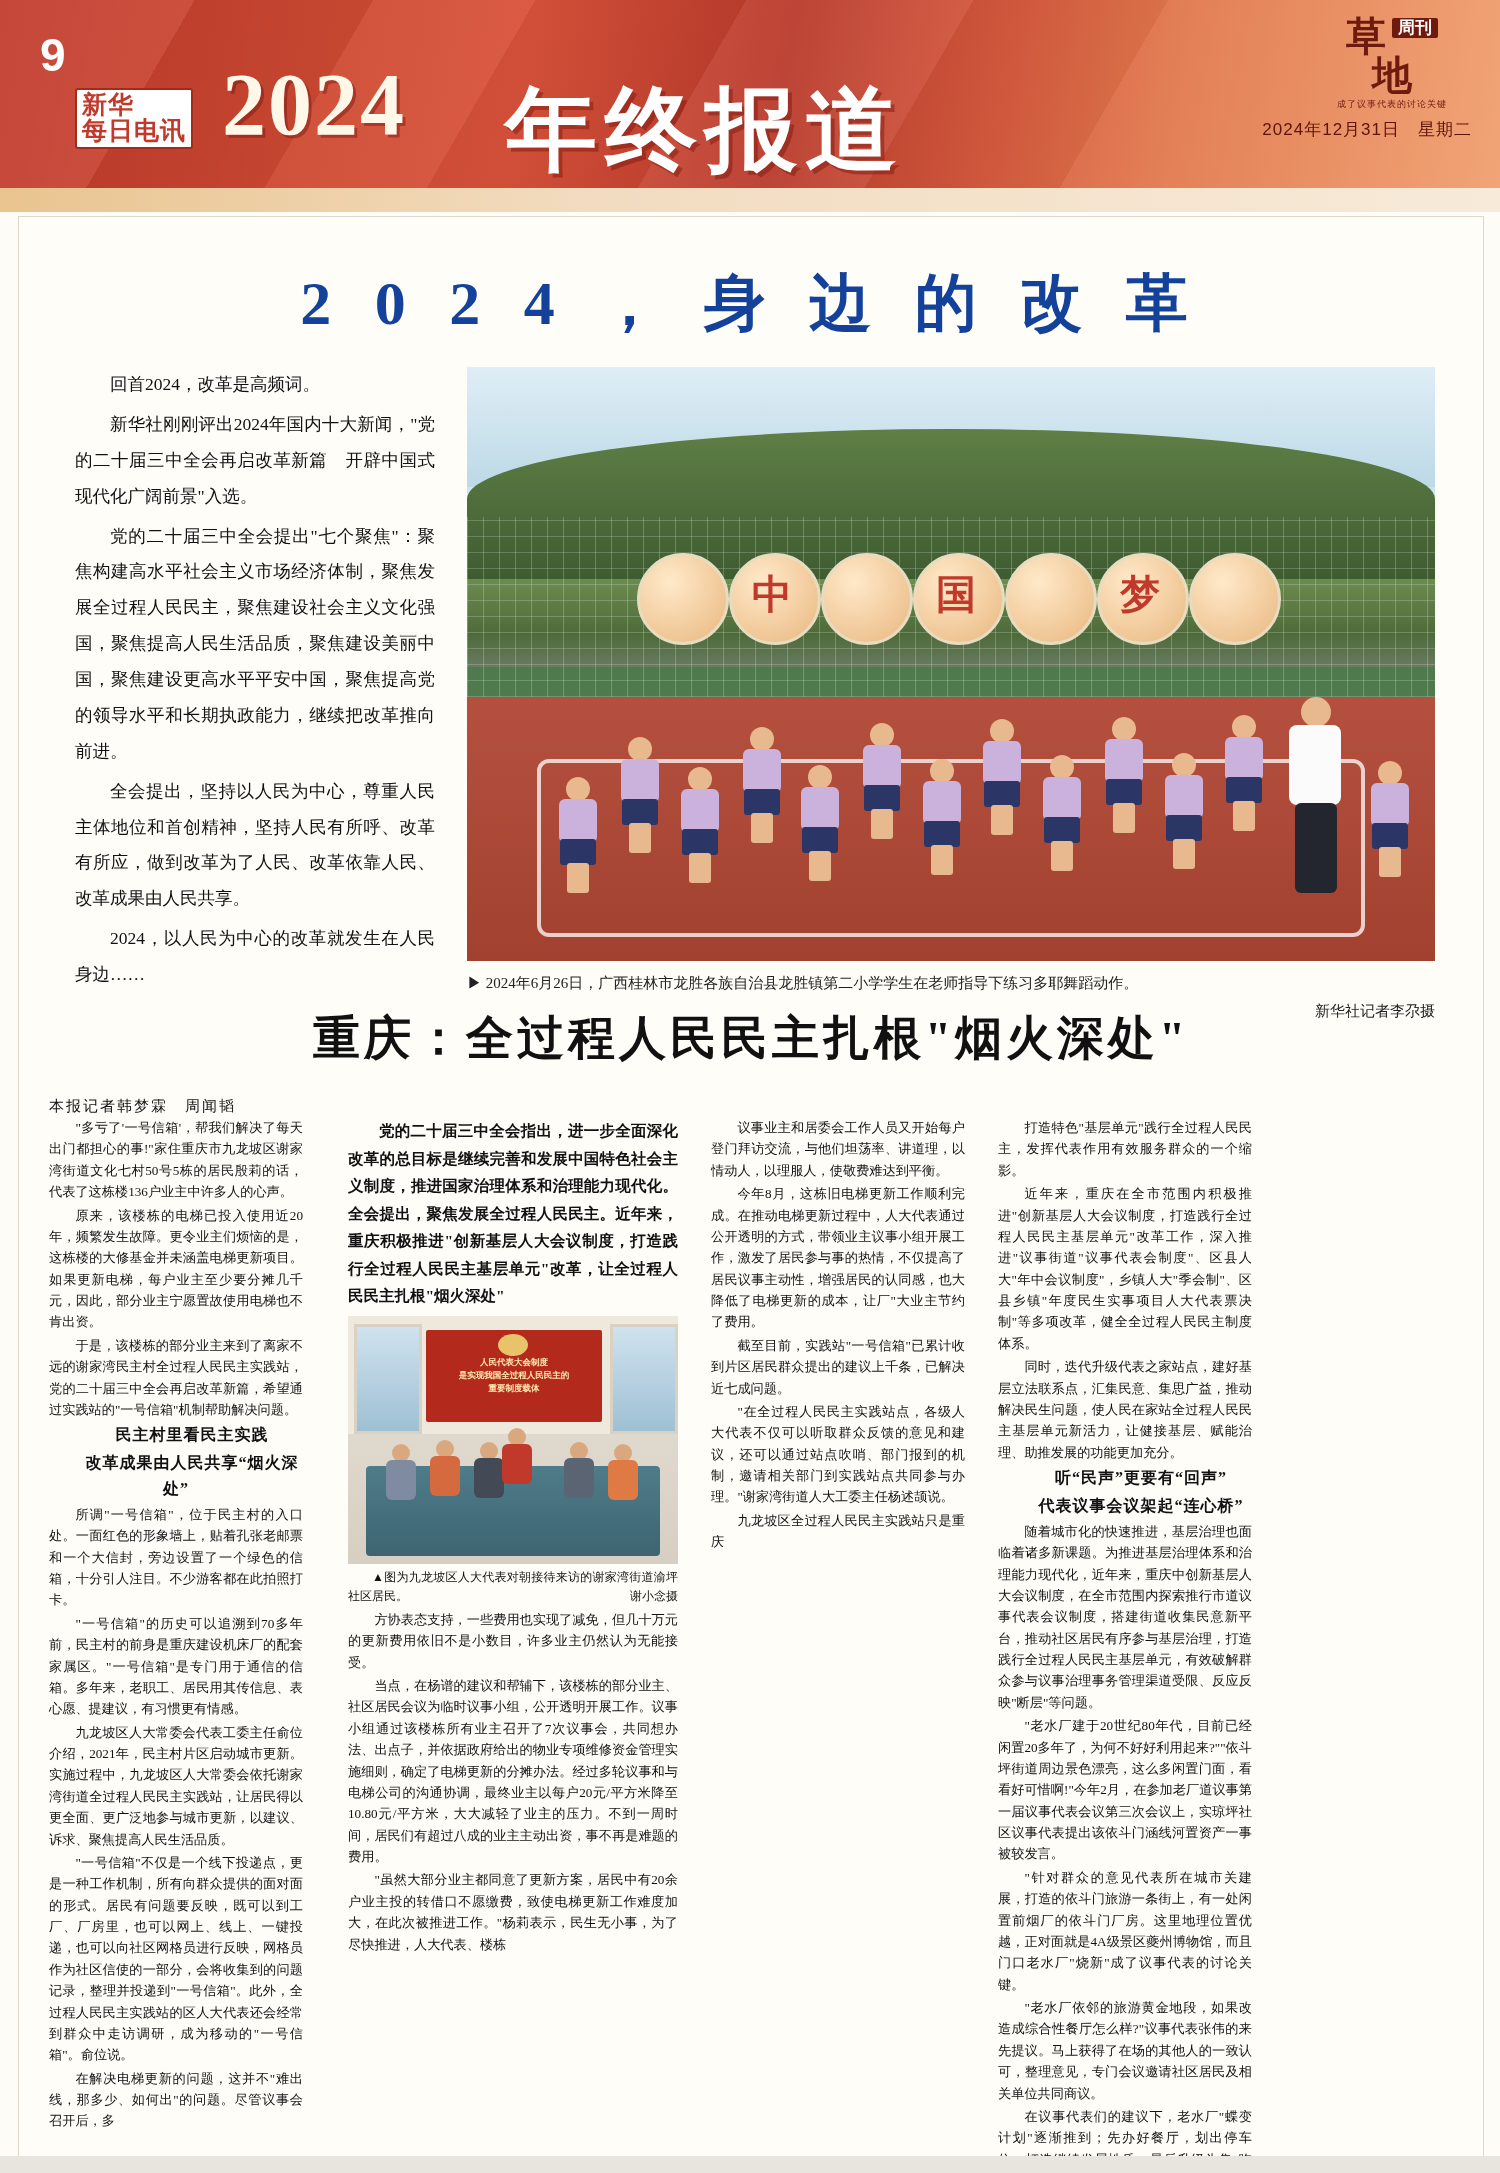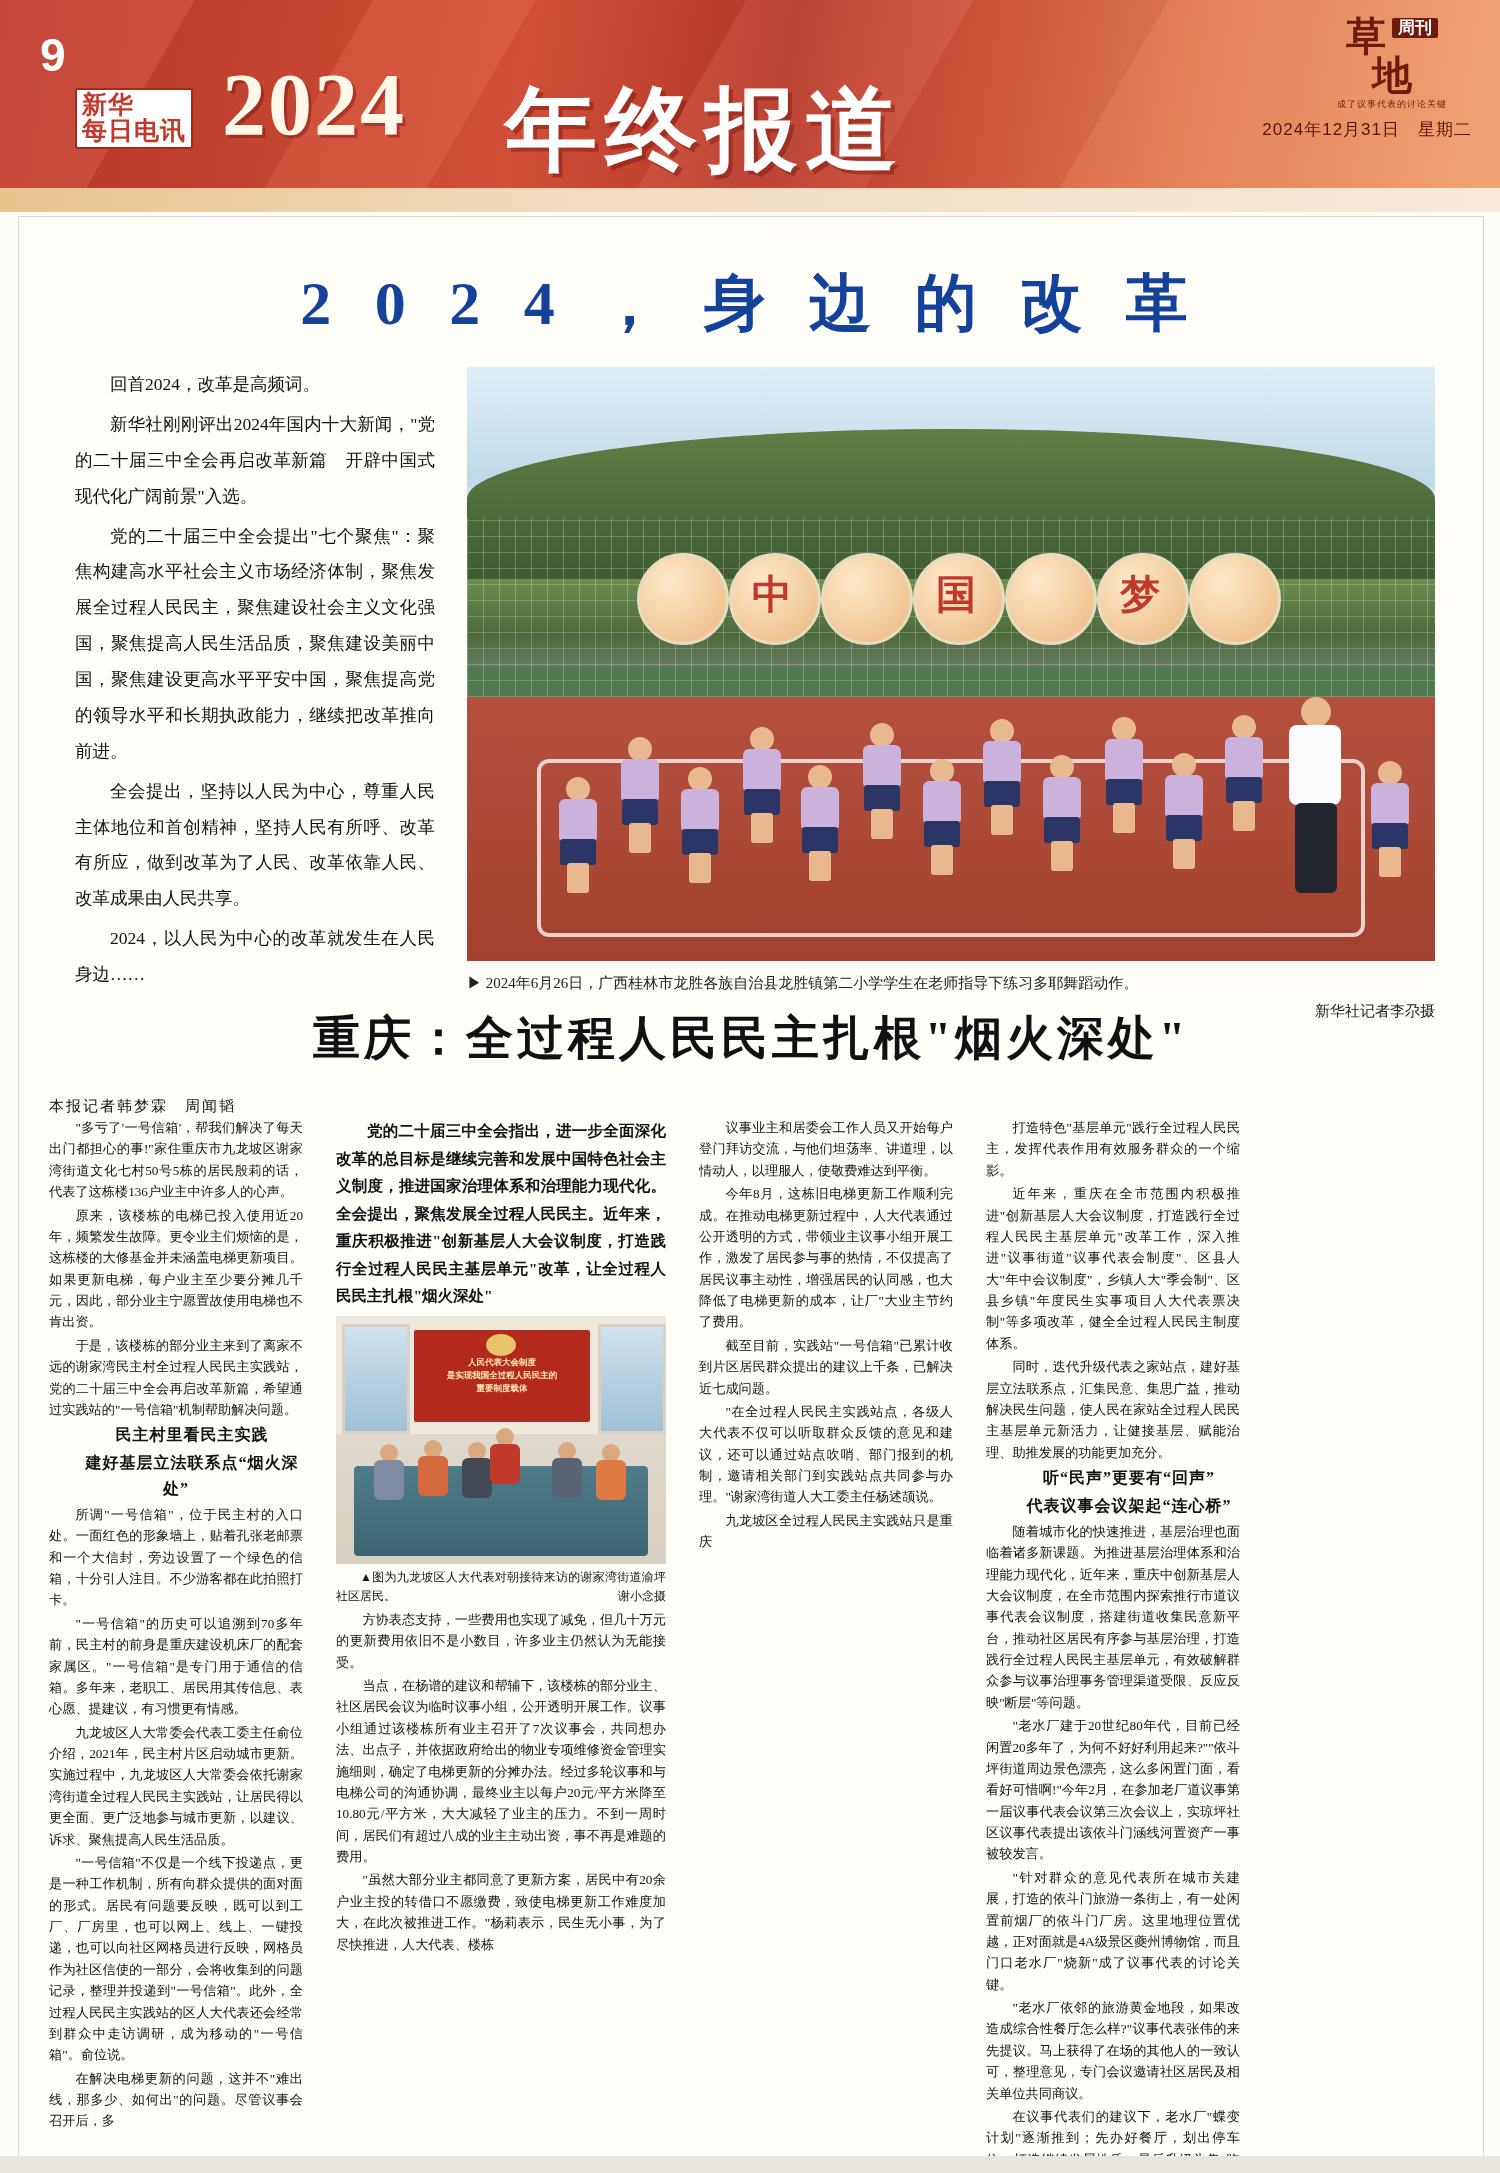--- a/index.html
+++ b/index.html
@@ -134,21 +134,21 @@
   }
   
   .cols{
     position:absolute;left:30px;top:900px;width:1404px;height:1030px;
   }
   .col{
     float:left;width:254px;margin-right:33px;font-size:13.2px;line-height:1.62;
     text-align:justify;color:#111;font-family:"Liberation Serif",serif;
   }
   .col p{margin:0 0 2px 0;text-indent:2em;}
-  .col-wide{width:330px;}
+  .col-wide{width:330px;margin-left:12px;}
   .sec-title{
     text-align:center;font-size:16px;font-weight:bold;margin:9px 0 6px 0;
     text-indent:0;letter-spacing:1px;
   }
   .intro-bold{
     font-size:15.5px;line-height:1.78;font-weight:bold;color:#111;margin-bottom:8px;text-indent:2em;
   }
   
   .inner-photo{
     width:330px;height:248px;position:relative;overflow:hidden;margin:6px 0 4px 0;
@@ -325,21 +325,21 @@
     <div class="sub-headline">重庆：全过程人民民主扎根"烟火深处"</div>
     <div class="byline">本报记者韩梦霖　周闻韬</div>
 
     <div class="cols">
 
       <div class="col">
         <p>"多亏了'一号信箱'，帮我们解决了每天出门都担心的事!"家住重庆市九龙坡区谢家湾街道文化七村50号5栋的居民殷莉的话，代表了这栋楼136户业主中许多人的心声。</p>
         <p>原来，该楼栋的电梯已投入使用近20年，频繁发生故障。更令业主们烦恼的是，这栋楼的大修基金并未涵盖电梯更新项目。如果更新电梯，每户业主至少要分摊几千元，因此，部分业主宁愿置故使用电梯也不肯出资。</p>
         <p>于是，该楼栋的部分业主来到了离家不远的谢家湾民主村全过程人民民主实践站，党的二十届三中全会再启改革新篇，希望通过实践站的"一号信箱"机制帮助解决问题。</p>
         <p class="sec-title">民主村里看民主实践</p>
-        <p class="sec-title">建好基层立法联系点“烟火深处”</p>
+        <p class="sec-title">改革成果由人民共享“烟火深处”</p>
         <p>所调"一号信箱"，位于民主村的入口处。一面红色的形象墙上，贴着孔张老邮票和一个大信封，旁边设置了一个绿色的信箱，十分引人注目。不少游客都在此拍照打卡。</p>
         <p>"一号信箱"的历史可以追溯到70多年前，民主村的前身是重庆建设机床厂的配套家属区。"一号信箱"是专门用于通信的信箱。多年来，老职工、居民用其传信息、表心愿、提建议，有习惯更有情感。</p>
         <p>九龙坡区人大常委会代表工委主任俞位介绍，2021年，民主村片区启动城市更新。实施过程中，九龙坡区人大常委会依托谢家湾街道全过程人民民主实践站，让居民得以更全面、更广泛地参与城市更新，以建议、诉求、聚焦提高人民生活品质。</p>
         <p>"一号信箱"不仅是一个线下投递点，更是一种工作机制，所有向群众提供的面对面的形式。居民有问题要反映，既可以到工厂、厂房里，也可以网上、线上、一键投递，也可以向社区网格员进行反映，网格员作为社区信使的一部分，会将收集到的问题记录，整理并投递到"一号信箱"。此外，全过程人民民主实践站的区人大代表还会经常到群众中走访调研，成为移动的"一号信箱"。俞位说。</p>
         <p>在解决电梯更新的问题，这并不"难出线，那多少、如何出"的问题。尽管议事会召开后，多</p>
       </div>
 
       <div class="col col-wide">
         <p class="intro-bold">党的二十届三中全会指出，进一步全面深化改革的总目标是继续完善和发展中国特色社会主义制度，推进国家治理体系和治理能力现代化。全会提出，聚焦发展全过程人民民主。近年来，重庆积极推进"创新基层人大会议制度，打造践行全过程人民民主基层单元"改革，让全过程人民民主扎根"烟火深处"</p>
         <div class="inner-photo">

